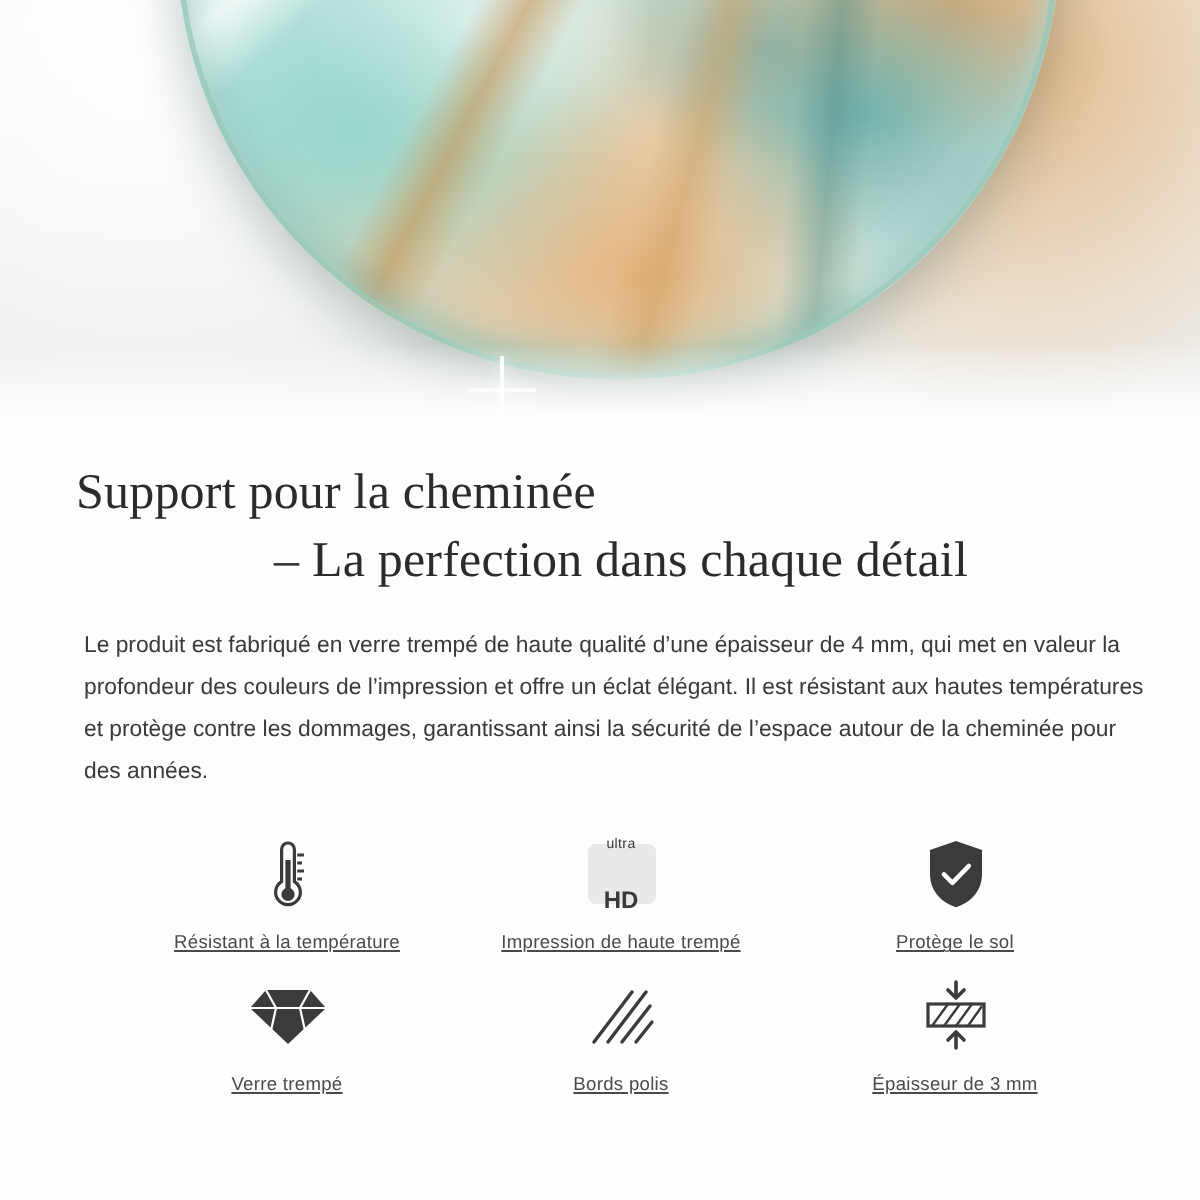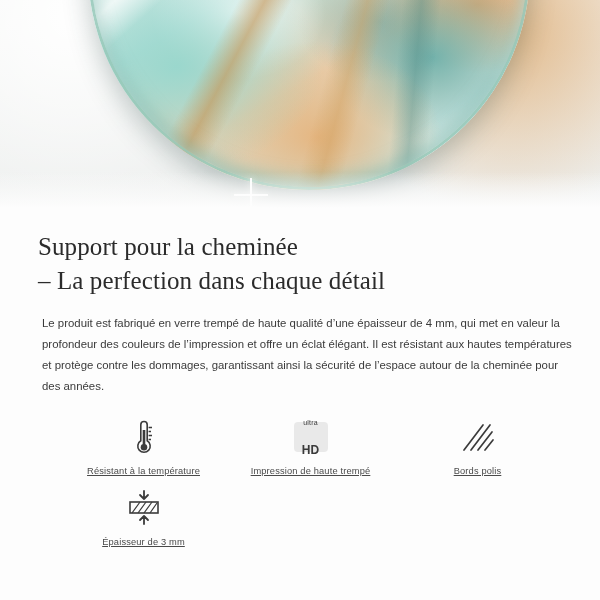--- a/index.html
+++ b/index.html
@@ -115,21 +115,21 @@
 
   .headline {
     font-family: "Liberation Serif", serif;
     font-size: 25px;
     line-height: 1.34;
     color: #2b2b2b;
     font-weight: 400;
     margin: 0 0 16px 0;
     letter-spacing: 0.1px;
   }
-  .headline .line2 { display: block; }
+  .headline .line2 { display: block; text-align: center; }
 
   .body-copy {
     font-size: 11.4px;
     line-height: 1.85;
     color: #3a3a3a;
     margin: 4px;
     max-width: 530px;
   }
 
   
@@ -223,21 +223,39 @@
       <div class="feature">
         <div class="feature-icon">
           <div class="ultrahd">
             <span class="u1">ultra</span>
             <span class="u2">HD</span>
           </div>
         </div>
         <div class="feature-label">Impression de haute trempé</div>
       </div>
 
-
+      <div class="feature">
+        <div class="feature-icon">
+          <svg width="32" height="38" viewBox="0 0 32 38">
+            <path d="M16 2.5 29 7v12c0 8.2-5.4 14.2-13 16.6C8.4 33.2 3 27.2 3 19V7l13-4.5z" fill="#3b3b3b"></path>
+            <path d="M10 19.2l4.2 4.2L22.4 15" fill="none" stroke="#ffffff" stroke-width="2.3" stroke-linecap="round" stroke-linejoin="round"></path>
+          </svg>
+        </div>
+        <div class="feature-label">Protège le sol</div>
+      </div>
+
+      <div class="feature">
+        <div class="feature-icon">
+          <svg width="40" height="32" viewBox="0 0 40 32">
+            <path d="M9 3h22l8 9-19 18L1 12 9 3z" fill="#3b3b3b"></path>
+            <path d="M1 12h38M9 3l5 9-4 18M31 3l-5 9 4 18M14 12h12" fill="none" stroke="#ffffff" stroke-width="1.1"></path>
+          </svg>
+        </div>
+        <div class="feature-label">Verre trempé</div>
+      </div>
 
       <div class="feature">
         <div class="feature-icon">
           <svg width="34" height="32" viewBox="0 0 34 32" stroke="#3b3b3b" stroke-width="1.7" fill="none" stroke-linecap="round">
             <path d="M3 29 L22 4"></path>
             <path d="M10 29 L29 4"></path>
             <path d="M17 29 L31 11"></path>
             <path d="M24 29 L32 19"></path>
           </svg>
         </div>

